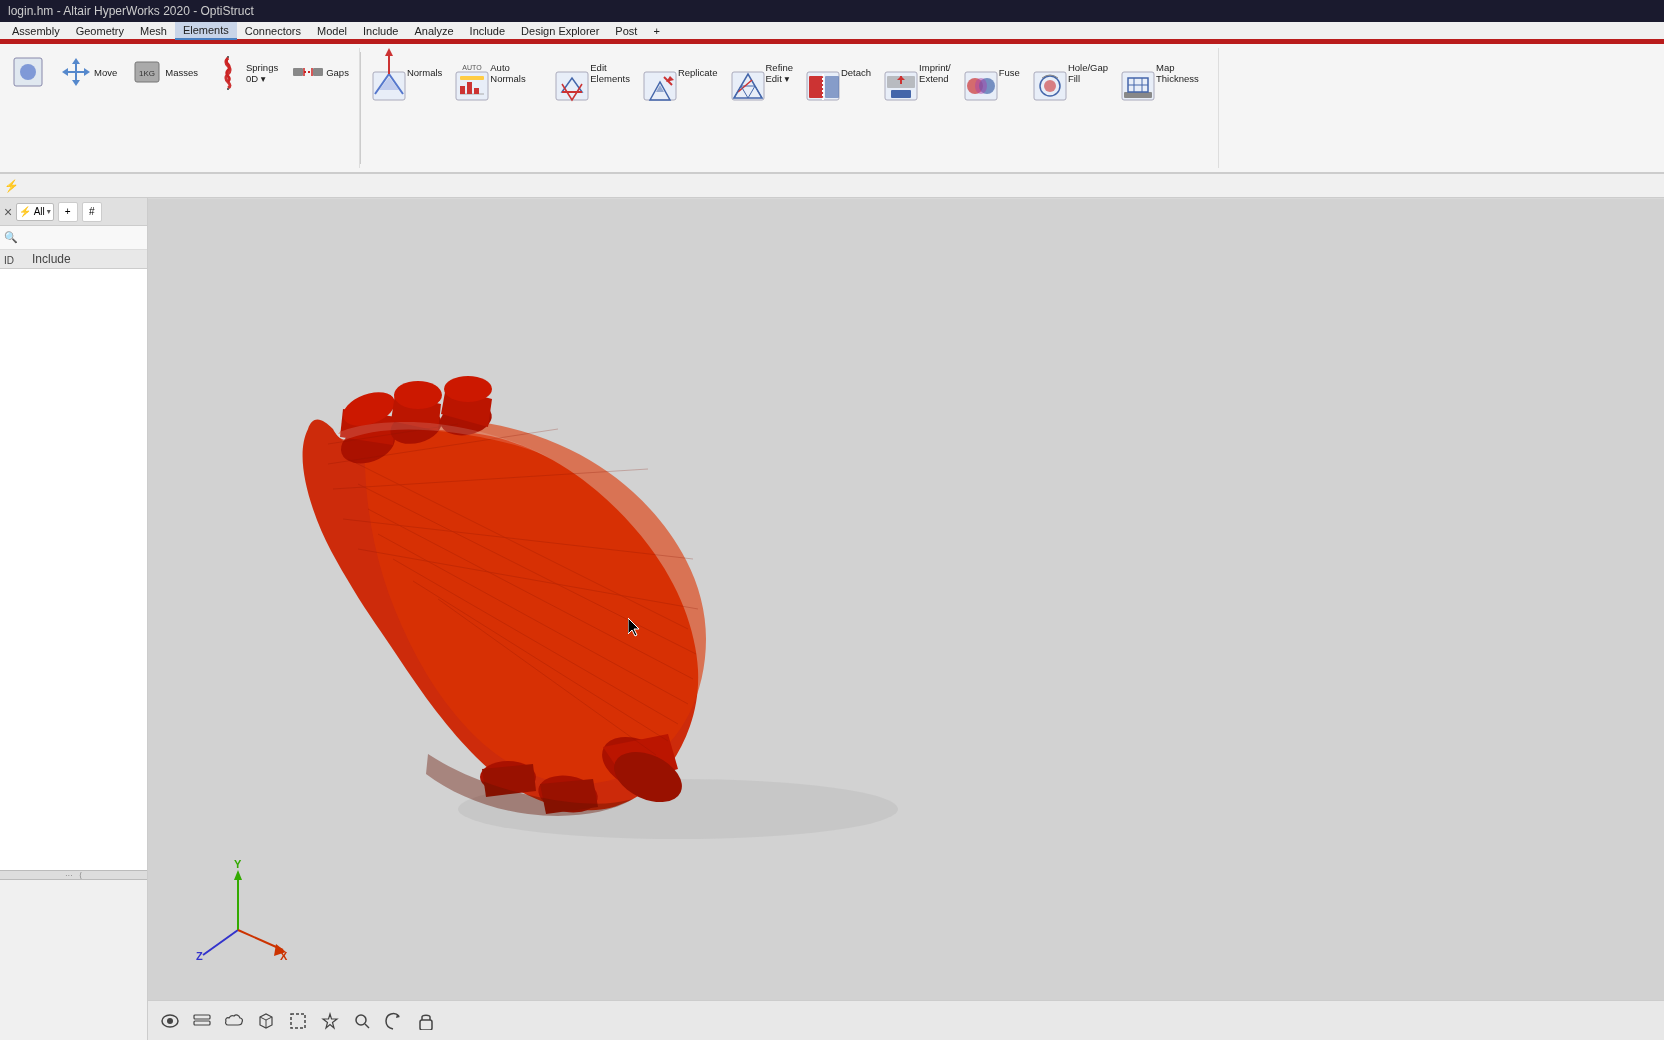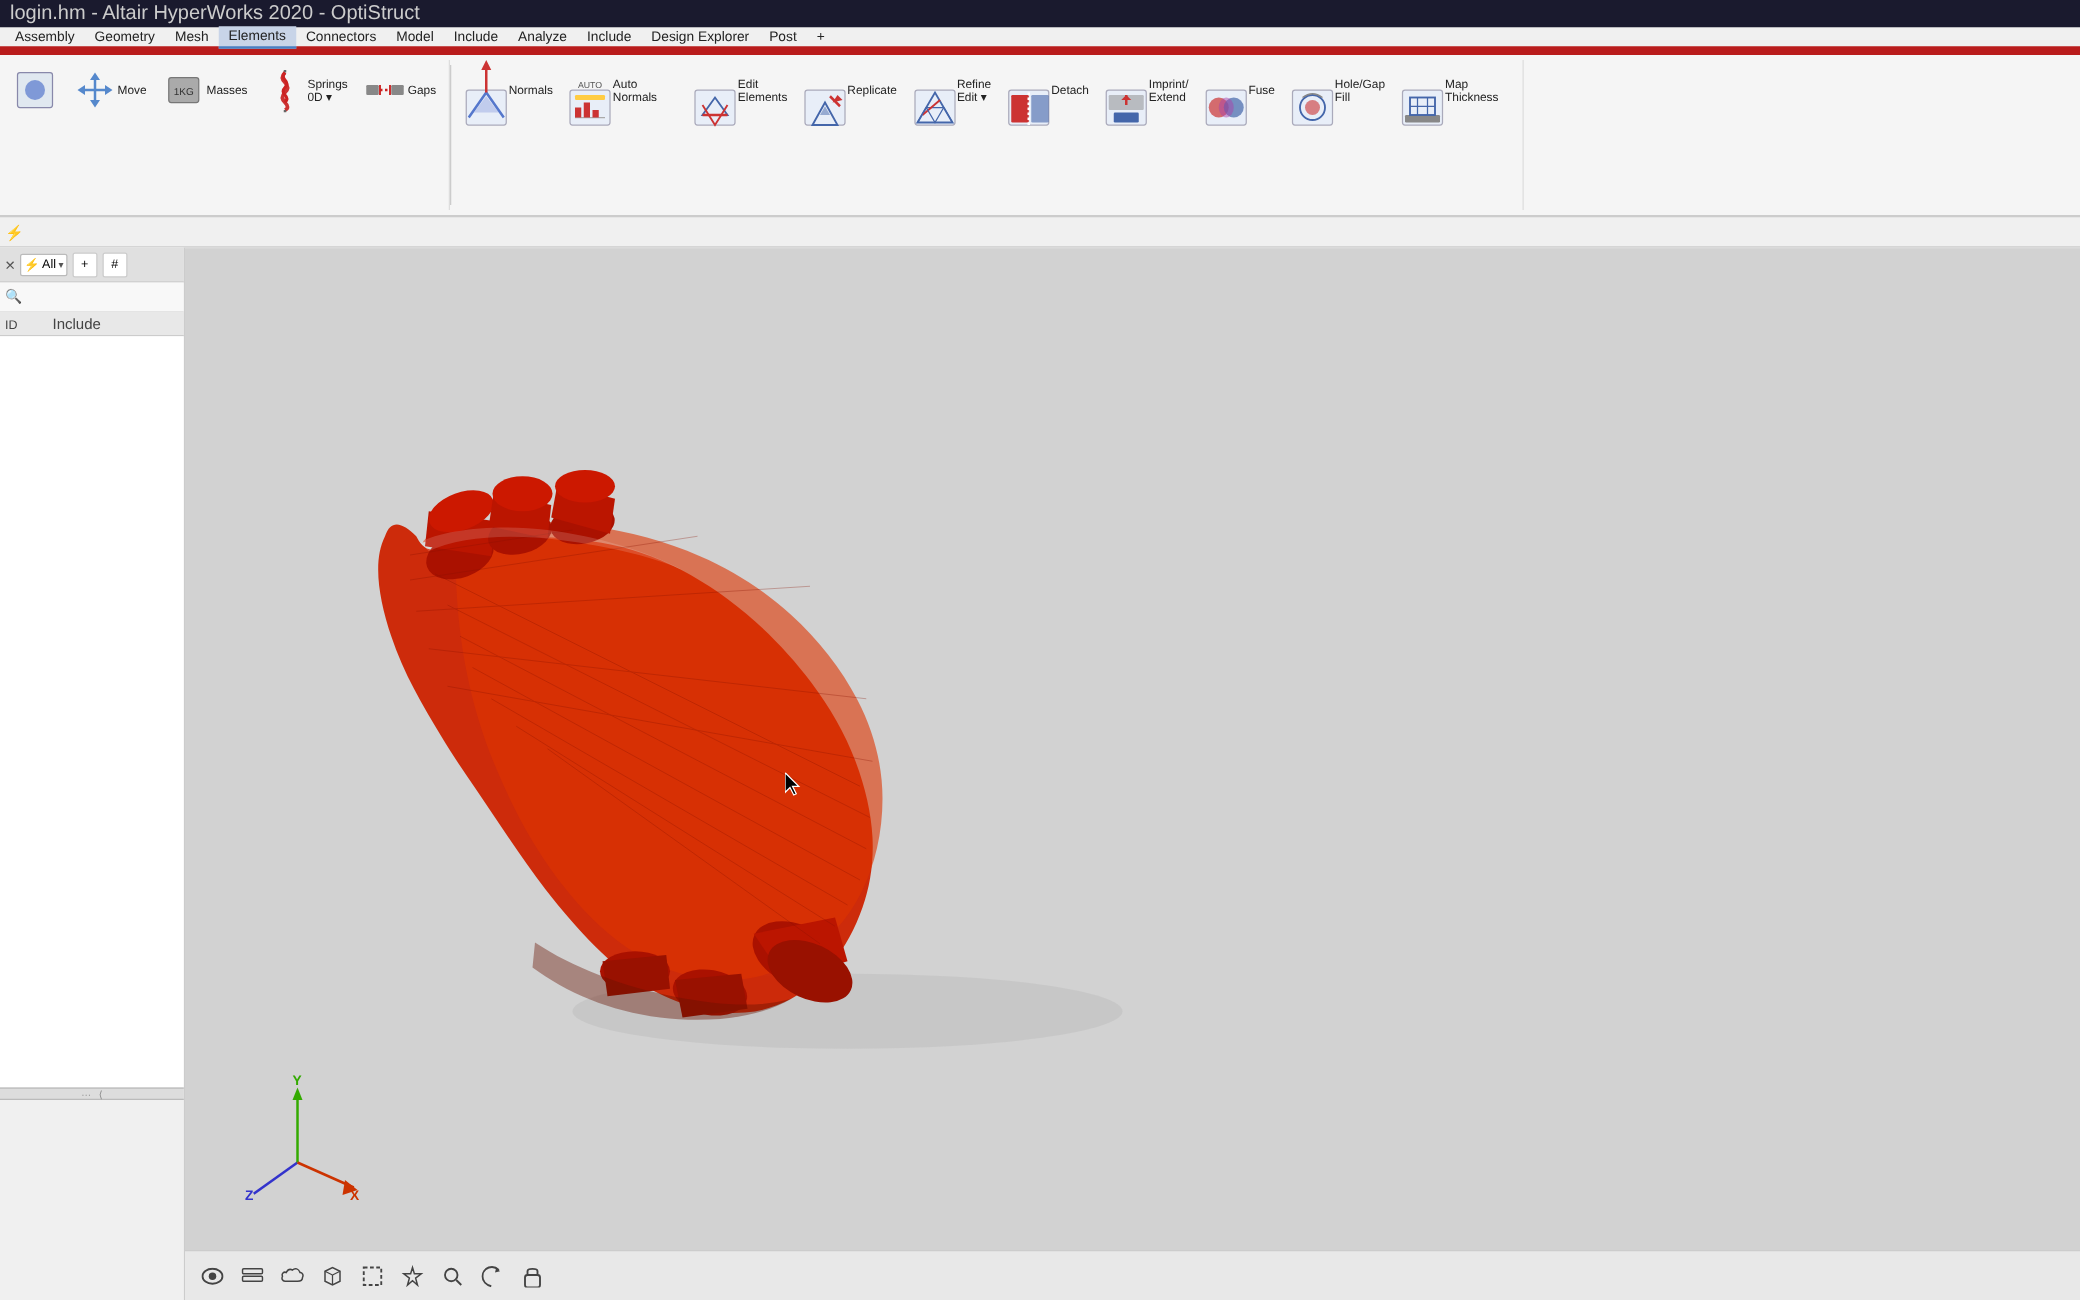--- a/index.html
+++ b/index.html
@@ -13,28 +13,28 @@
     }
 
     
     .title-bar {
       height: 22px;
       background: #1a1a2e;
       color: #ccc;
       display: flex;
       align-items: center;
       padding: 0 8px;
-      font-size: 16px;
+      font-size: 12px;
     }
 
     
     .menu-bar {
       height: 22px;
       background: #f0f0f0;
-      border-bottom: 7px solid #b91c1c;
+      border-bottom: 5px solid #b91c1c;
       display: flex;
       align-items: center;
       padding: 0 4px;
     }
     .menu-bar span {
       padding: 2px 8px;
       cursor: pointer;
       font-size: 11px;
       color: #222;
     }
@@ -123,21 +123,21 @@
       padding: 0 4px;
     }
     .panel-content {
       flex: 1;
       background: white;
       padding: 4px;
     }
     .panel-row {
       display: flex;
       align-items: flex-end;
-      gap: 14px;
+      gap: 4px;
       padding: 2px 4px;
       font-size: 11px;
     }
 
     
     .viewport {
       position: absolute;
       left: 148px;
       top: 198px;
       right: 0;

